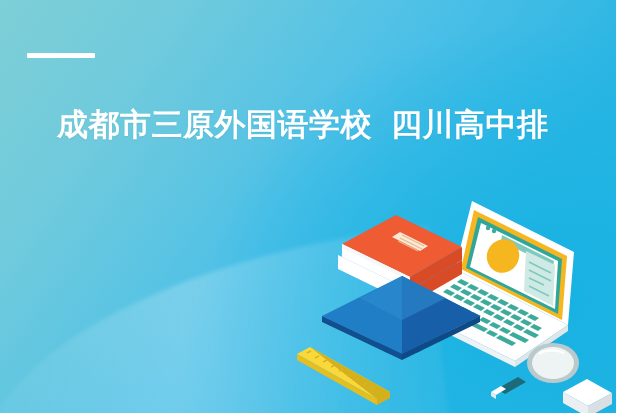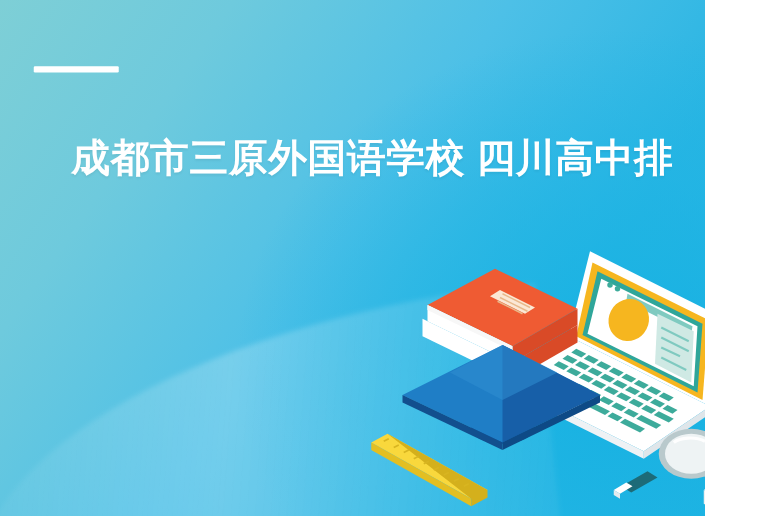--- a/index.html
+++ b/index.html
@@ -2,24 +2,24 @@
 <html><head>
 <meta charset="utf-8">
 <style>
   html, body {
     margin: 0;
     padding: 0;
     background: #ffffff;
   }
   #banner {
     position: relative;
-    width: 564px;
+    width: 616px;
     height: 413px;
     overflow: hidden;
-    font-family: Liberation Sans, sans-serif;
+    font-family: Liberation Mono, monospace;
   }
 
   
   .bg-base {
     position: absolute;
     inset: 0;
     background: linear-gradient(125deg,
                 #7ecfd6 0%,
                 #6ecadd 22%,
                 #4dc0e7 48%,

